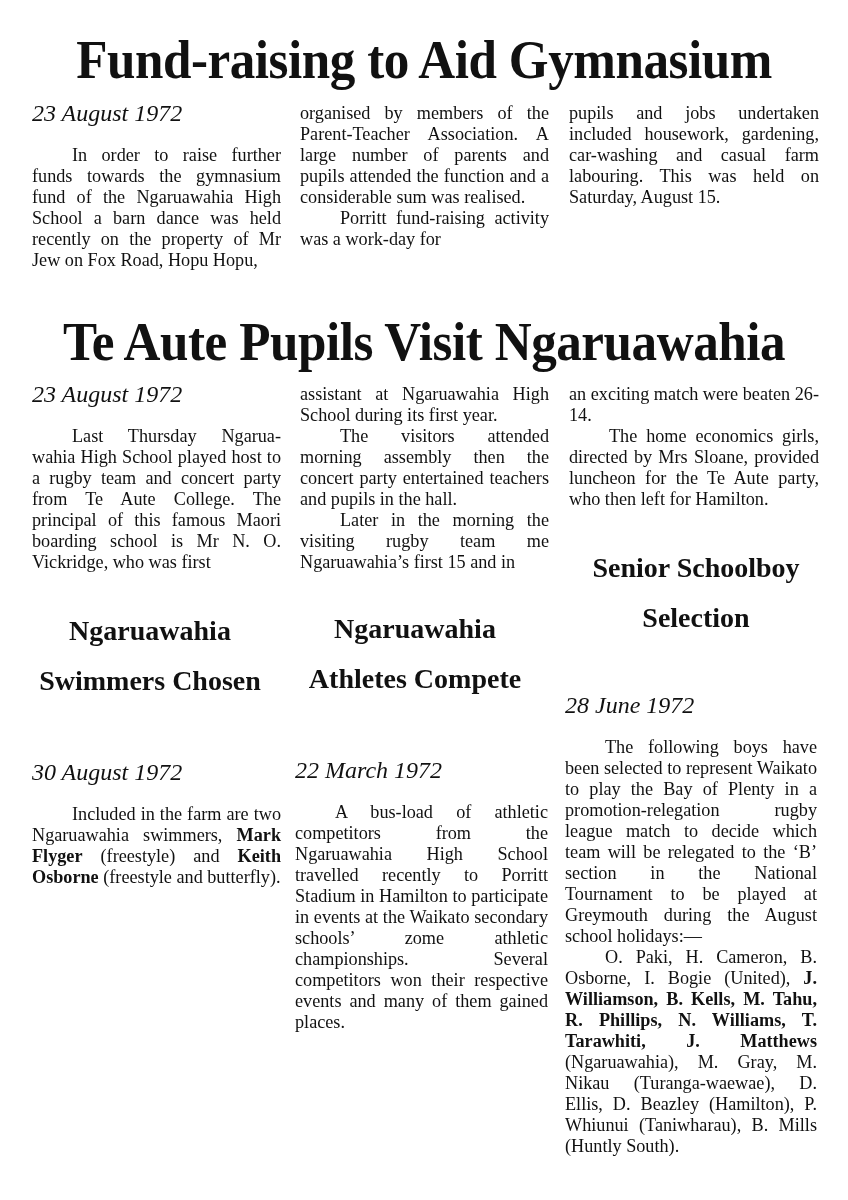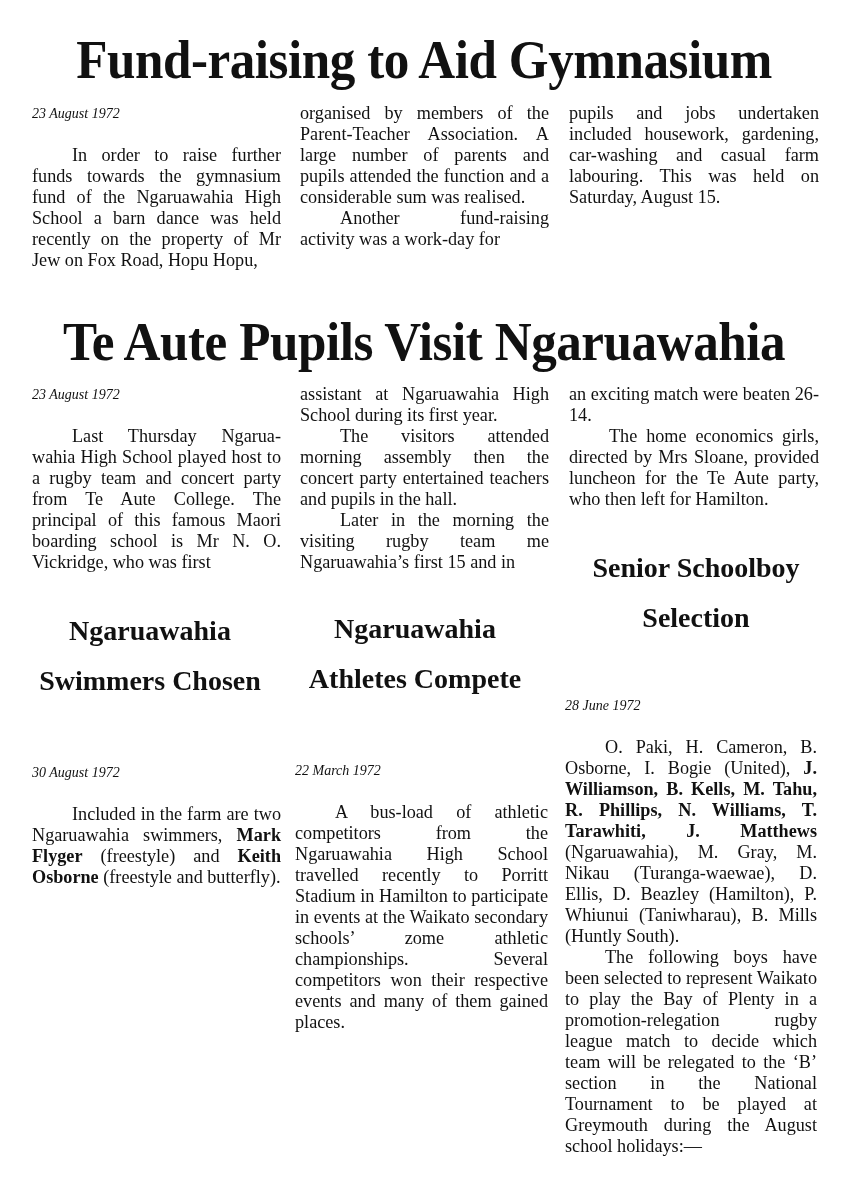--- a/index.html
+++ b/index.html
@@ -13,41 +13,41 @@
     font-weight: bold; margin: 0; letter-spacing: -0.5px;
   }
   .hl1 { top: 28px; font-size: 55px; line-height: 64px; transform: scaleX(0.93); }
   .hl2 { top: 310px; font-size: 55px; line-height: 64px; transform: scaleX(0.93); }
   .col {
     position: absolute; font-size: 18.2px; line-height: 21px;
     text-align: justify;
   }
   .col p { margin: 0; }
   .indent { text-indent: 40px; }
-  .date { font-style: italic; margin: 0; font-size: 14px; line-height: 21px; }
+  .date { font-style: italic; margin: 0; font-size: 24px; line-height: 21px; }
   .gap { height: 21px; }
   .sub-hl {
     position: absolute; text-align: center; font-weight: bold;
     font-size: 28px; line-height: 50px; margin: 0;
   }
   b { font-weight: bold; }
 </style>
 </head>
 <body>
 
 <h1 class="headline hl1">Fund-raising to Aid Gymnasium</h1>
 
 <div class="col" style="left:32px; top:103px; width:249px;">
   <p class="date">23 August 1972</p>
   <div class="gap"></div>
   <p class="indent">In order to raise further funds towards the gymnasium fund of the Ngaruawahia High School a barn dance was held recently on the property of Mr Jew on Fox Road, Hopu Hopu,</p>
 </div>
 <div class="col" style="left:300px; top:103px; width:249px;">
   <p>organised by members of the Parent-Teacher Association. A large number of parents and pupils attended the function and a considerable sum was realised.</p>
-  <p class="indent">Another fund-raising activity was a work-day for</p>
+  <p class="indent">Porritt fund-raising activity was a work-day for</p>
 </div>
 <div class="col" style="left:569px; top:103px; width:250px;">
   <p>pupils and jobs undertaken included housework, gardening, car-washing and casual farm labouring. This was held on Saturday, August 15.</p>
 </div>
 
 <h1 class="headline hl2">Te Aute Pupils Visit Ngaruawahia</h1>
 
 <div class="col" style="left:32px; top:384px; width:249px;">
   <p class="date">23 August 1972</p>
   <div class="gap"></div>
@@ -74,15 +74,15 @@
 <div class="col" style="left:295px; top:760px; width:253px;">
   <p class="date">22 March 1972</p>
   <div class="gap"></div>
   <p class="indent">A bus-load of athletic competitors from the Ngaruawahia High School travelled recently to Porritt Stadium in Hamilton to participate in events at the Waikato secondary schools’ zome athletic championships. Several competitors won their respective events and many of them gained places.</p>
 </div>
 
 <h2 class="sub-hl" style="left:566px; top:543px; width:260px;">Senior Schoolboy Selection</h2>
 <div class="col" style="left:565px; top:695px; width:252px;">
   <p class="date">28 June 1972</p>
   <div class="gap"></div>
+  <p class="indent">The following boys have been selected to represent Waikato to play the Bay of Plenty in a promotion-relegation rugby league match to decide which team will be relegated to the ‘B’ section in the National Tournament to be played at Greymouth during the August school holidays:—</p>
   <p class="indent"><span>O. Paki, H. Cameron, B. Osborne, I. Bogie (United), </span><b>J. Williamson, B. Kells, M. Tahu, R. Phillips, N. Williams, T. Tarawhiti, J. Matthews</b><span> (Ngaruawahia), M. Gray, M. Nikau (Turanga-waewae), D. Ellis, D. Beazley (Hamilton), P. Whiunui (Taniwharau), B. Mills (Huntly South).</span></p>
-  <p class="indent">The following boys have been selected to represent Waikato to play the Bay of Plenty in a promotion-relegation rugby league match to decide which team will be relegated to the ‘B’ section in the National Tournament to be played at Greymouth during the August school holidays:—</p>
 </div>
 
 </body></html>

